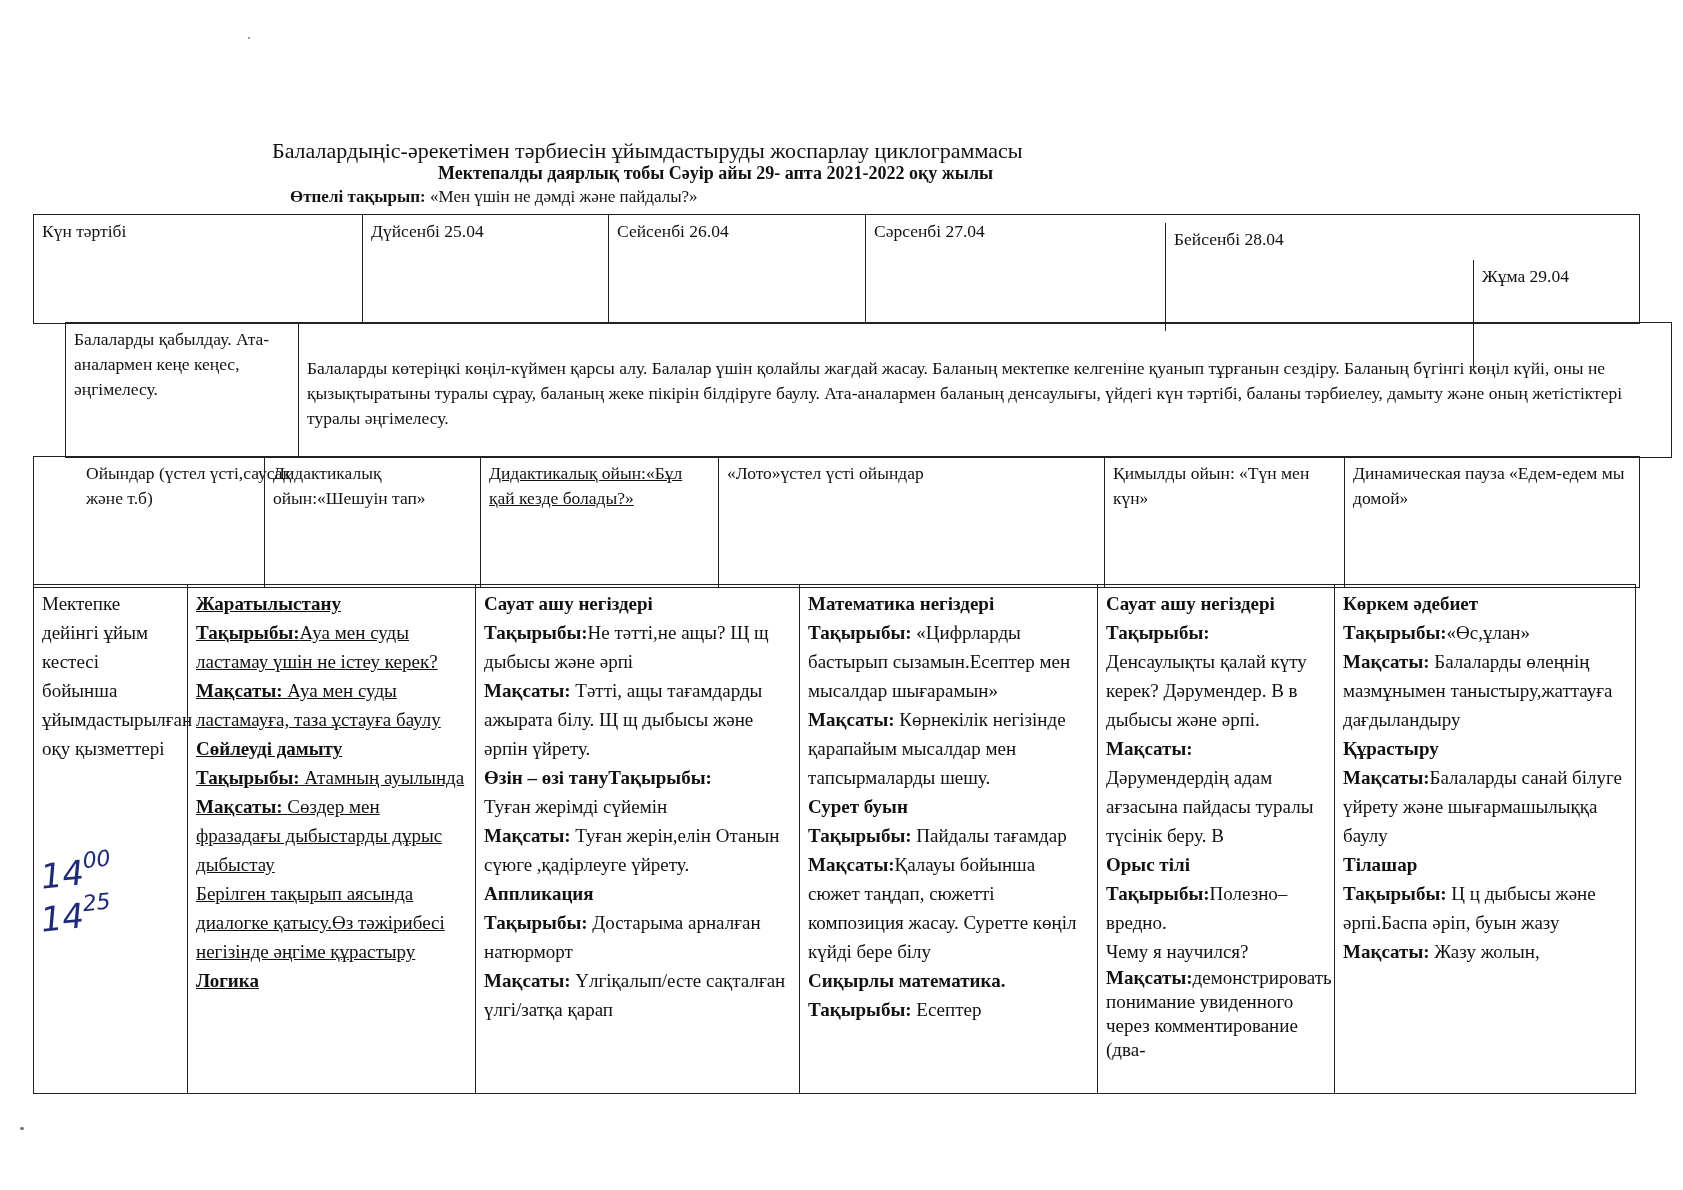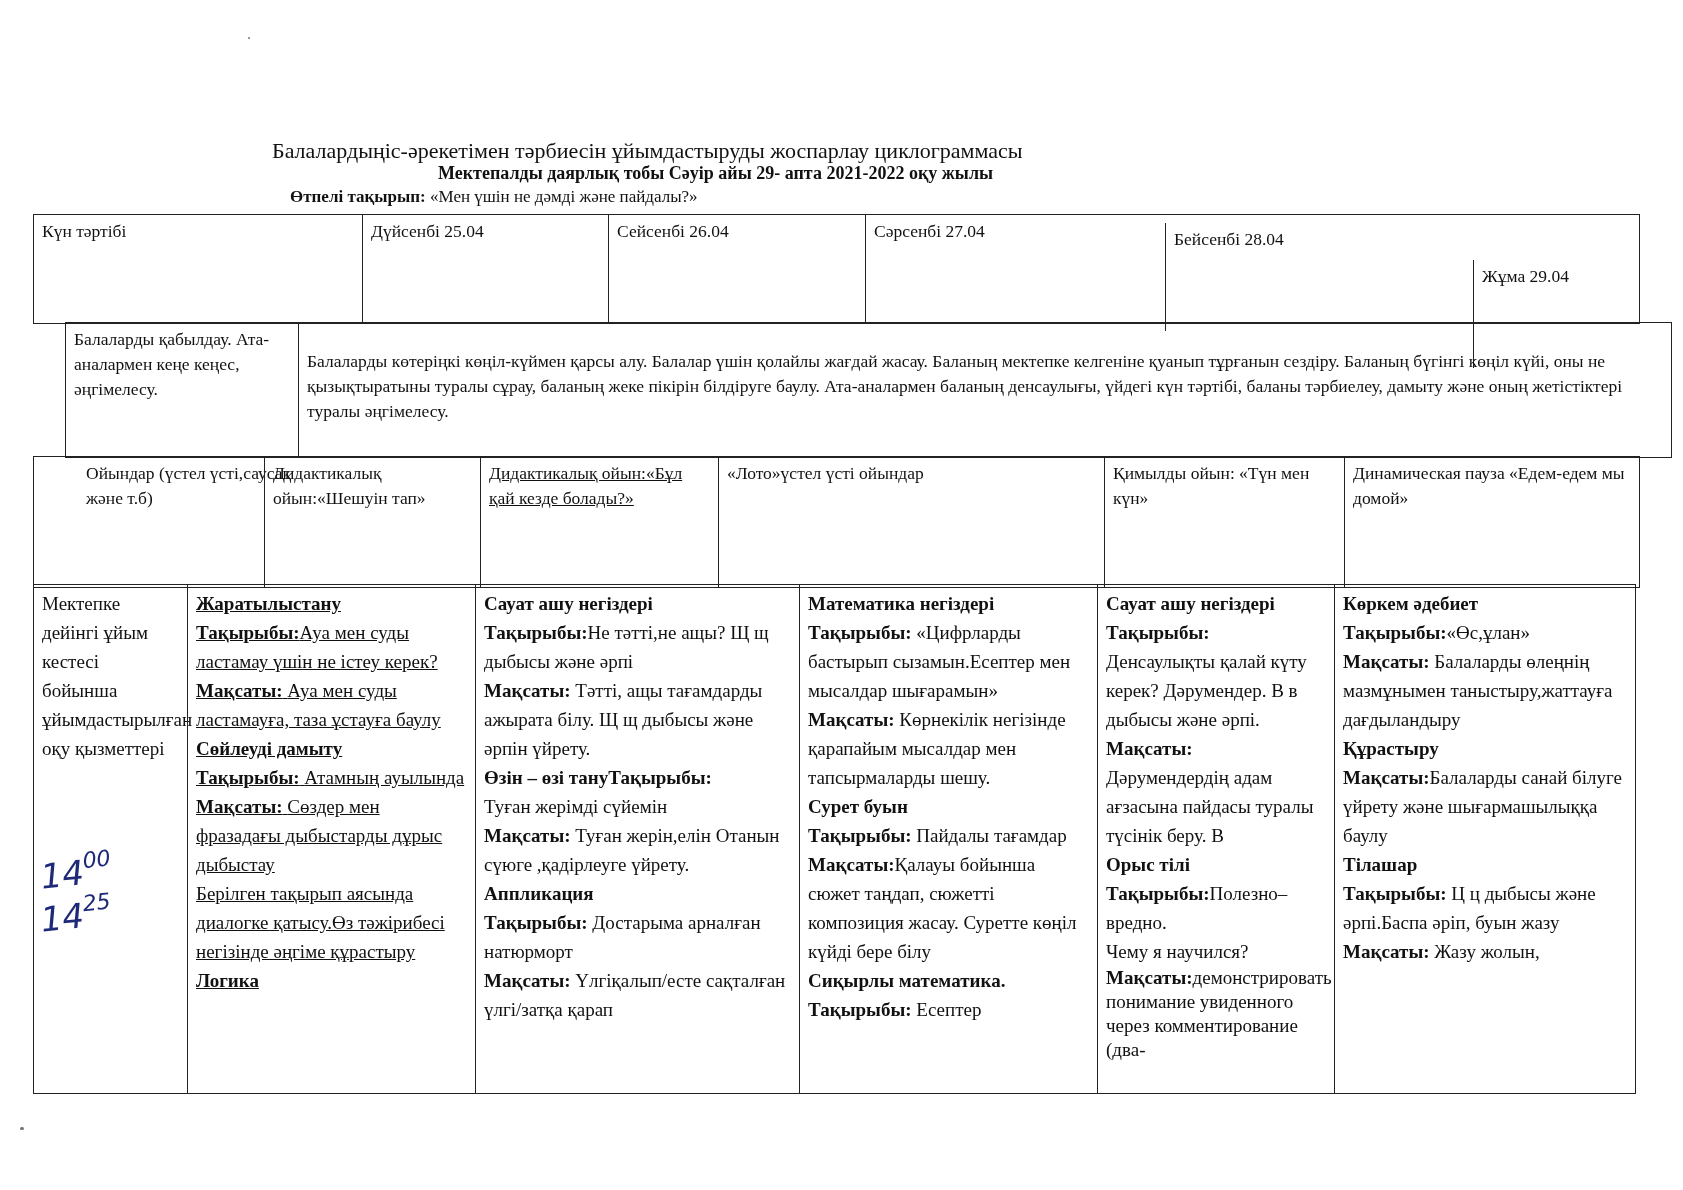--- a/index.html
+++ b/index.html
@@ -68,21 +68,21 @@
   </div>
   <div class="cell" style="left:1439px;top:0;width:210px;height:100%;margin-top:45px;">
     <span>Жұма 29.04</span>
   </div>
 </div>
 
 <div class="box" id="row2">
   <div class="cell first" style="left:0;top:0;width:232px;height:100%;font-size:17.5px;line-height:25px;">
     <span>Балаларды қабылдау. Ата-аналармен  кеңе кеңес, әңгімелесу.</span>
   </div>
-  <div class="cell" style="left:232px;top:0;width:1375px;height:100%;padding-top:26px;font-size:17.5px;line-height:25px;">
+  <div class="cell" style="left:232px;top:0;width:1375px;height:100%;padding-top:33px;font-size:17.5px;line-height:25px;">
     <span>Балаларды көтеріңкі көңіл-күймен қарсы алу. Балалар үшін қолайлы жағдай жасау. Баланың мектепке келгеніне қуанып тұрғанын сездіру. Баланың бүгінгі көңіл күйі, оны не қызықтыратыны туралы сұрау, баланың жеке пікірін білдіруге баулу. Ата-аналармен баланың денсаулығы, үйдегі күн тәртібі, баланы тәрбиелеу, дамыту және оның жетістіктері туралы әңгімелесу.</span>
   </div>
 </div>
 
 <div class="box" id="row3">
   <div class="cell first" style="left:0;top:0;width:230px;height:100%;margin-left:44px;">
     <span>Ойындар (үстел үсті,саусақ және т.б)</span>
   </div>
   <div class="cell" style="left:230px;top:0;width:216px;height:100%;">
     <span>Дидактикалық ойын:«Шешуін тап»</span>

